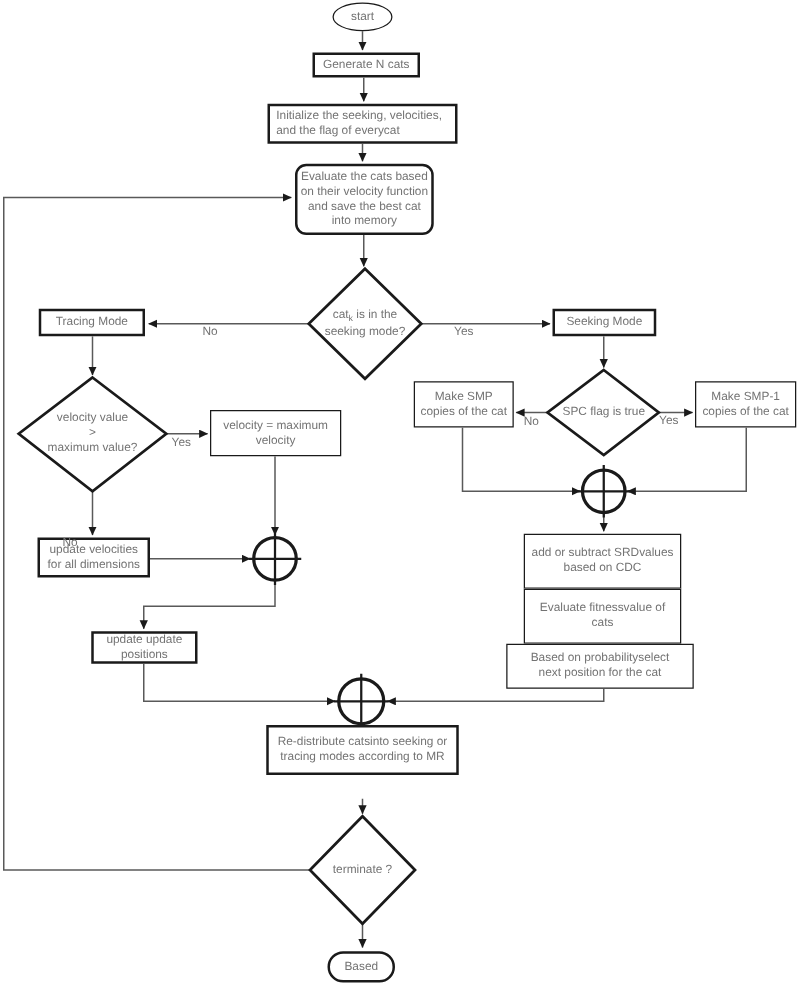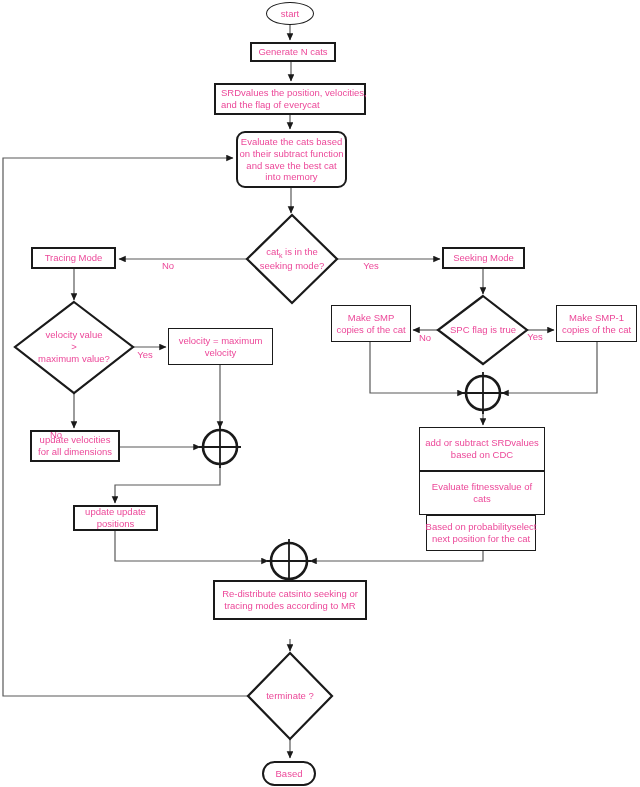--- a/index.html
+++ b/index.html
@@ -1,18 +1,18 @@
 <!DOCTYPE html>
 <html><head>
 <meta charset="utf-8">
 <style>
   html,body{margin:0;padding:0;background:#ffffff;}
   .canvas{
     position:relative;width:640px;height:787px;background:#ffffff;
-    font-family:"Liberation Sans",sans-serif;color:#ec4899;overflow:hidden;
+    font-family:"Liberation Sans",sans-serif;color:#737373;overflow:hidden;
   }
   svg.flow{position:absolute;left:0;top:0;z-index:1;}
   .conn{fill:none;stroke:#595959;stroke-width:1.2;}
   .shape{fill:#ffffff;stroke:#1a1a1a;}
   .node{
     position:absolute;z-index:2;box-sizing:border-box;background:#ffffff;
     border:2px solid #1a1a1a;display:flex;flex-direction:column;
     align-items:center;justify-content:center;text-align:center;
     font-size:9.5px;line-height:1.22;
   }
@@ -89,27 +89,27 @@
       <circle class="shape" cx="289" cy="561" r="18" stroke-width="2.6"></circle>
       <path d="M289,539 L289,583 M267,561 L311,561" stroke="#1a1a1a" stroke-width="1.8" fill="none"></path>
     </g>
   </svg>
 
   <div class="node ellipse" style="left:266px;top:2px;width:48px;height:23px">start</div>
 
   <div class="node" style="left:250px;top:42px;width:86px;height:20px">Generate N cats</div>
 
   <div class="node alignleft" style="left:214px;top:83px;width:152px;height:32px">
-    <div>SRDvalues the position, velocities,</div>
+    <div>Initialize the seeking, velocities,</div>
     <div>and the flag of everycat</div>
   </div>
 
   <div class="node rounded" style="left:236px;top:131px;width:111px;height:57px">
     <div>Evaluate the cats based</div>
-    <div>on their subtract function</div>
+    <div>on their velocity function</div>
     <div>and save the best cat</div>
     <div>into memory</div>
   </div>
 
   <div class="node" style="left:31px;top:247px;width:85px;height:22px">Tracing Mode</div>
 
   <div class="node" style="left:442px;top:247px;width:83px;height:22px">Seeking Mode</div>
 
   <div class="node thin" style="left:168px;top:328px;width:105px;height:37px">
     <div>velocity = maximum</div>
@@ -139,21 +139,21 @@
   <div class="node thin" style="left:419px;top:427px;width:126px;height:44px">
     <div>add or subtract SRDvalues</div>
     <div>based on CDC</div>
   </div>
 
   <div class="node thin" style="left:419px;top:471px;width:126px;height:44px">
     <div>Evaluate fitnessvalue of</div>
     <div>cats</div>
   </div>
 
-  <div class="node thin" style="left:426px;top:515px;width:110px;height:36px">
+  <div class="node thin" style="left:405px;top:515px;width:150px;height:36px">
     <div>Based on probabilityselect</div>
     <div>next position for the cat</div>
   </div>
 
   <div class="node" style="left:213px;top:580px;width:154px;height:40px">
     <div>Re-distribute catsinto seeking or</div>
     <div>tracing modes according to MR</div>
   </div>
 
   <div class="node stadium" style="left:262px;top:761px;width:54px;height:25px">Based</div>

